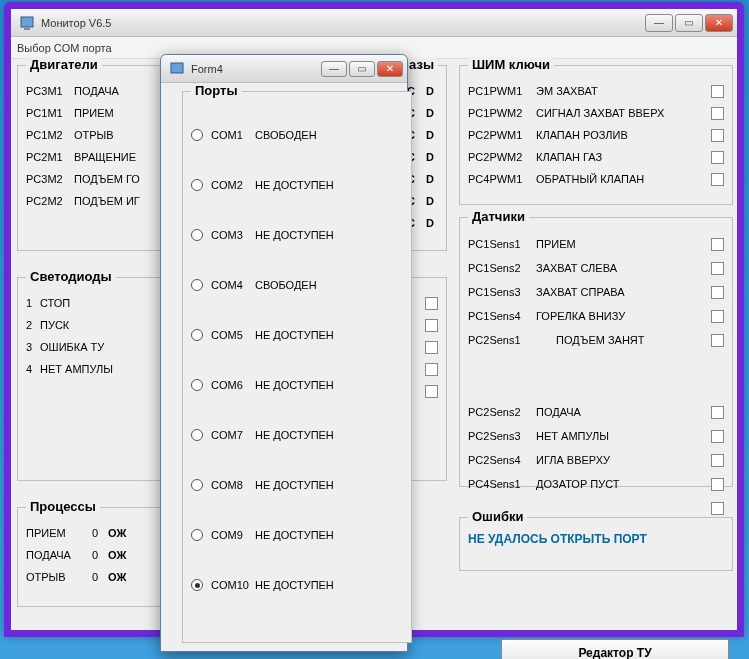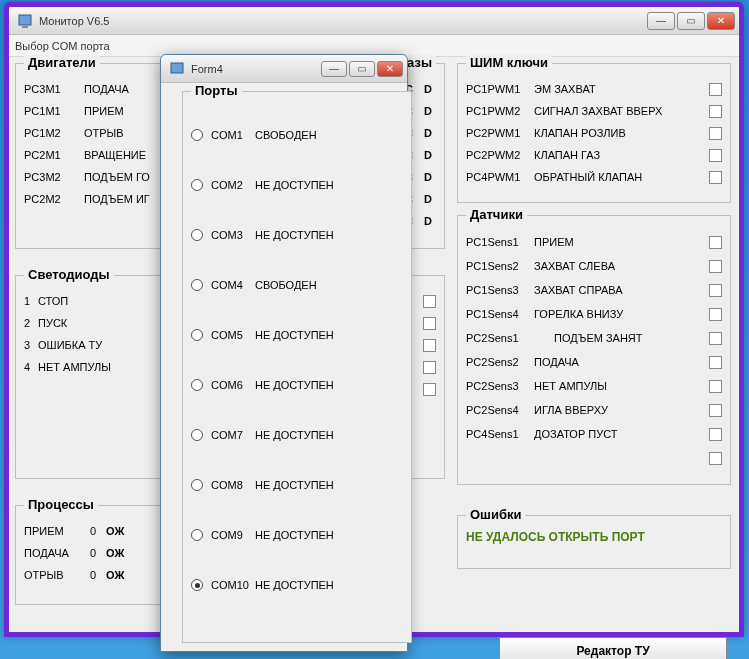--- a/index.html
+++ b/index.html
@@ -11,21 +11,21 @@
     width: 749px;
     height: 659px;
     overflow: hidden;
     position: relative;
   }
   .main-window {
     position: absolute;
     top: 2px; left: 4px;
     width: 740px; height: 635px;
     background: #efefef;
-    border: 5px solid #6d28d9;
+    border: 7px solid #6d28d9;
     border-radius: 6px 6px 0 0;
     box-shadow: 0 0 8px rgba(0,0,0,0.3);
   }
   .titlebar {
     height: 28px;
     background: linear-gradient(to bottom, #f8f8f8 0%, #e6e6e6 50%, #d8d8d8 100%);
     border-radius: 6px 6px 0 0;
     display: flex;
     align-items: center;
     padding: 0 4px 0 8px;
@@ -70,35 +70,35 @@
   }
   .groupbox .legend {
     position: absolute;
     top: -9px; left: 8px;
     background: #efefef;
     padding: 0 4px;
     font-weight: bold;
     font-size: 13px;
   }
   .row { display: flex; align-items: center; height: 22px; }
-  .row .code { width: 60px; }
+  .row .code { width: 48px; }
   .row .label { flex: 1; white-space: nowrap; overflow: hidden; }
   .chk {
     width: 13px; height: 13px;
     border: 1px solid #888;
     background: #fff;
     display: inline-block;
   }
   .phases { letter-spacing: 4px; font-weight: bold; }
   .phases .red { color: #c00; }
   .process-row { display: flex; align-items: center; height: 22px; }
   .process-row .pname { width: 58px; }
   .process-row .pval { width: 14px; text-align: right; margin-right: 10px; }
   .process-row .pst { font-weight: bold; }
-  .err-text { color: #4d7c0f; font-weight: bold; font-size: 12px; }
+  .err-text { color: #0369a1; font-weight: bold; font-size: 12px; }
   .editor-btn {
     position: absolute;
     left: 490px; top: 580px;
     width: 228px; height: 28px;
     border: 1px solid #888;
     background: linear-gradient(to bottom, #fefefe, #e3e3e3);
     font-weight: bold;
     font-size: 12px;
     display: flex; align-items: center; justify-content: center;
     cursor: default;
@@ -328,21 +328,21 @@
           <div class="row" style="height: 24px;">
             <span class="code" style="width:68px">PC1Sens4</span>
             <span class="label">ГОРЕЛКА ВНИЗУ</span>
             <span class="chk"></span>
           </div>
           <div class="row" style="height: 24px;">
             <span class="code" style="width:88px">PC2Sens1</span>
             <span class="label">ПОДЪЕМ ЗАНЯТ</span>
             <span class="chk"></span>
           </div>
-          <div class="row" style="height: 24px;">
+          <div class="row" style="height: 24px; margin-top: 48px;">
             <span class="code" style="width:68px">PC2Sens2</span>
             <span class="label">ПОДАЧА</span>
             <span class="chk"></span>
           </div>
           <div class="row" style="height: 24px;">
             <span class="code" style="width:68px">PC2Sens3</span>
             <span class="label">НЕТ АМПУЛЫ</span>
             <span class="chk"></span>
           </div>
           <div class="row" style="height: 24px;">

